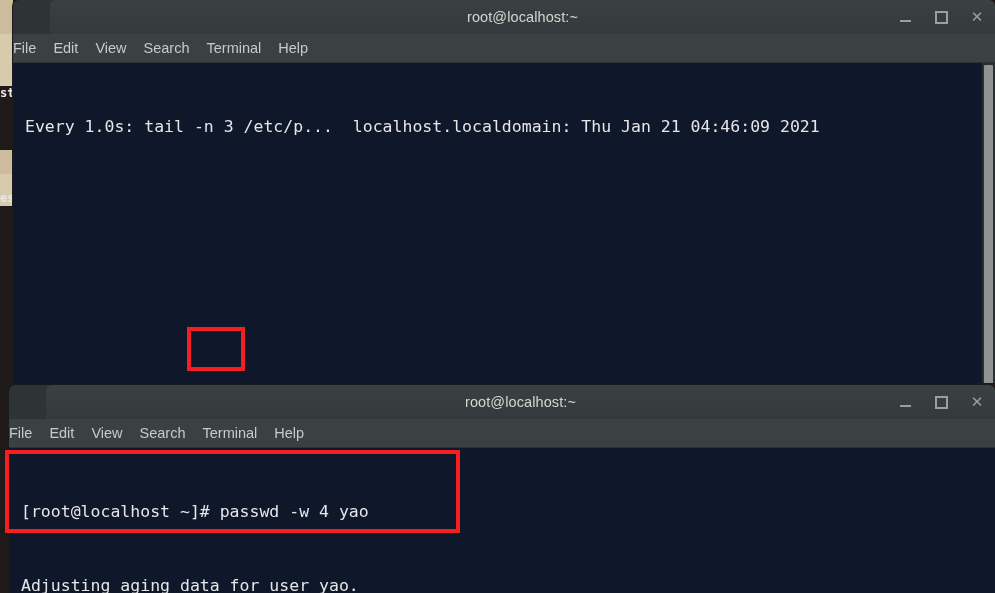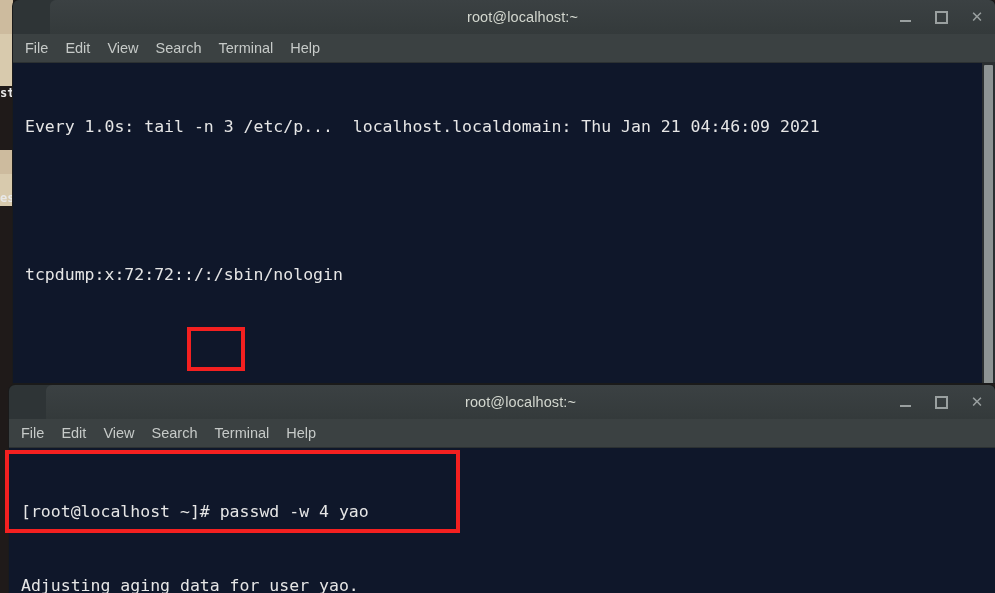--- a/index.html
+++ b/index.html
@@ -115,21 +115,20 @@
     font-size: 15px;
     font-weight: 600;
     color: #9aa0a0;
   }
 
   .menubar {
     height: 28px;
     background: #3b4142;
     display: flex;
     align-items: center;
-    padding-left: 12px;
     gap: 17px;
     border-bottom: 1px solid #2c3132;
   }
   .menu-item {
     color: #c6cac8;
     font-size: 14.5px;
     font-family: "Liberation Sans", sans-serif;
     cursor: default;
   }
 
@@ -234,21 +233,20 @@
       <div class="menu-item">Edit</div>
       <div class="menu-item">View</div>
       <div class="menu-item">Search</div>
       <div class="menu-item">Terminal</div>
       <div class="menu-item">Help</div>
     </div>
 
     <div class="term-body">
       <div class="term-line">Every 1.0s: tail -n 3 /etc/p...  localhost.localdomain: Thu Jan 21 04:46:09 2021</div>
       <div class="term-line blank">&nbsp;</div>
-      <div class="term-line">tcpdump:x:72:72::/:/sbin/nologin</div>
       
       
       
       
       
       
       
       
 
       <div class="scrollbar">

